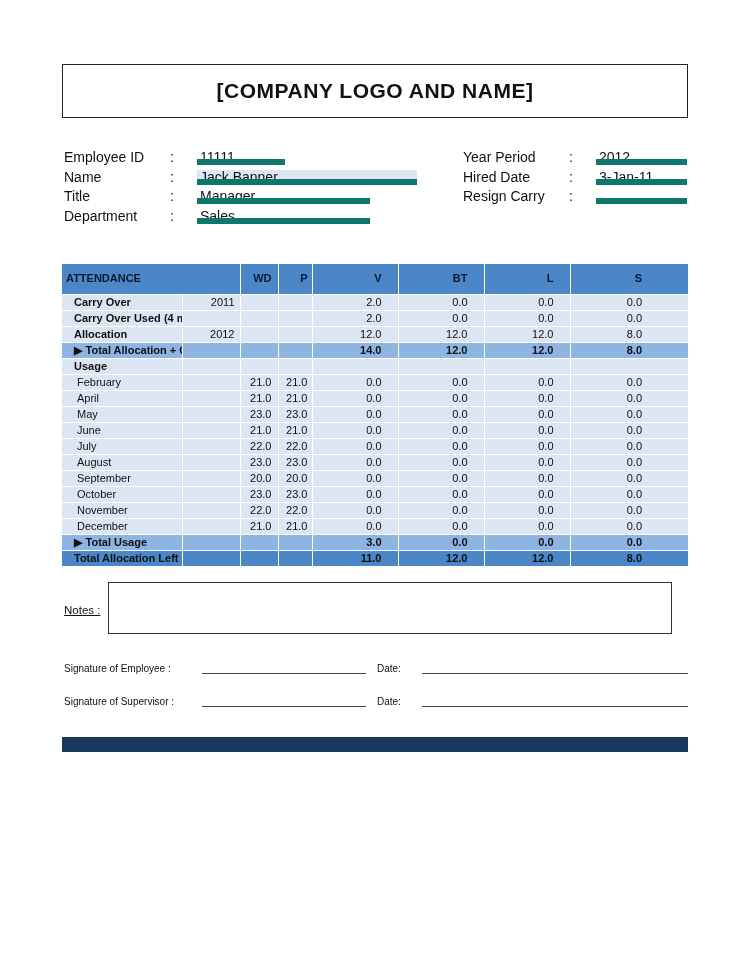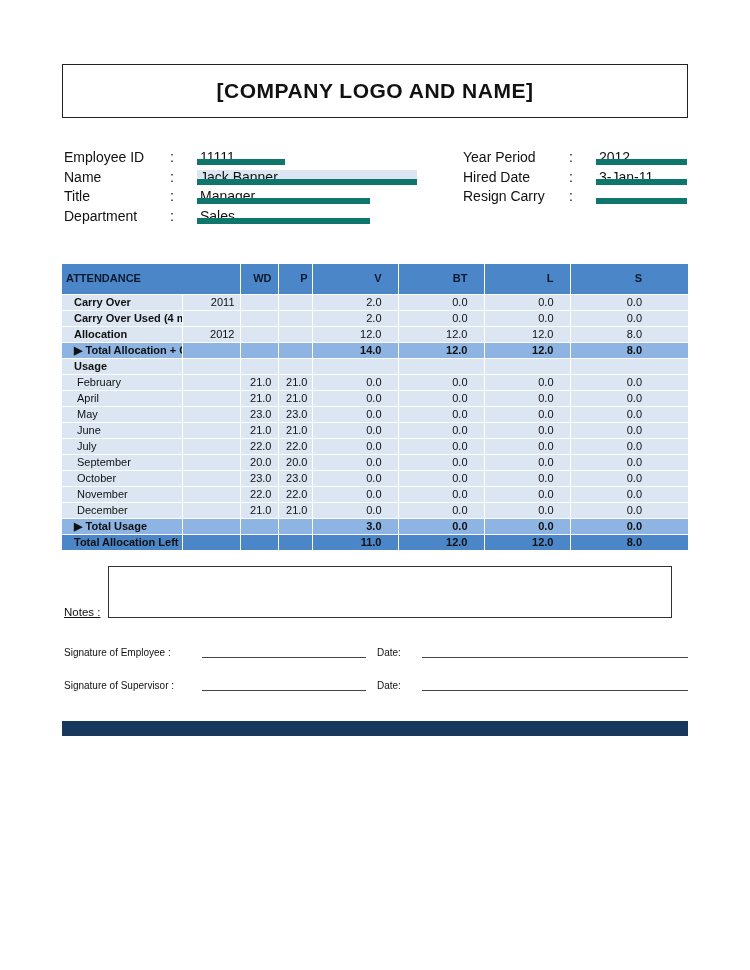--- a/index.html
+++ b/index.html
@@ -74,21 +74,21 @@
   td.c-name.bold { font-weight: bold; }
   td.c-name.indent { padding-left: 15px; }
   td.c-year { text-align: right; padding-right: 5px; }
   td.c-num  { text-align: right; }
   td.c-wd { padding-right: 6px; }
   td.c-p  { padding-right: 4px; }
   td.c-v, td.c-bt, td.c-l { padding-right: 16px; }
   td.c-s  { padding-right: 46px; }
 
   
-  .notes-row { display: flex; align-items: flex-end; margin: 15px 78px 0 62px; padding-left: 2px; font-size: 11.5px; text-decoration: underline; }
+  .notes-row { display: flex; align-items: center; margin: 15px 78px 0 62px; padding-left: 2px; font-size: 11.5px; text-decoration: underline; }
   .notes-label { width: 44px; margin-top: 5px; }
   .notes-box { flex: 1; height: 52px; border: 1px solid #333; background: #fff; }
 
   
   .sig-row { display: flex; align-items: flex-end; margin: 24px 62px 0 62px; padding-left: 2px; font-size: 10px; height: 16px; }
   .sig-row.second { margin-top: 17px; }
   .sig-label { width: 138px; white-space: nowrap; }
   .sig-line { display: inline-block; border-bottom: 1px solid #444; height: 15px; }
   .line-sig { width: 164px; margin-right: 11px; }
   .date-label { width: 33px; }
@@ -265,20 +265,30 @@
           <td class="c-name indent">July</td>
           <td class="c-year"></td>
           <td class="c-num c-wd">22.0</td>
           <td class="c-num c-p">22.0</td>
           <td class="c-num c-v">0.0</td>
           <td class="c-num c-bt">0.0</td>
           <td class="c-num c-l">0.0</td>
           <td class="c-num c-s">0.0</td>
         </tr>
         <tr class="row-normal">
+          <td class="c-name indent">August</td>
+          <td class="c-year"></td>
+          <td class="c-num c-wd">23.0</td>
+          <td class="c-num c-p">23.0</td>
+          <td class="c-num c-v">0.0</td>
+          <td class="c-num c-bt">0.0</td>
+          <td class="c-num c-l">0.0</td>
+          <td class="c-num c-s">0.0</td>
+        </tr>
+        <tr class="row-normal">
           <td class="c-name indent">September</td>
           <td class="c-year"></td>
           <td class="c-num c-wd">20.0</td>
           <td class="c-num c-p">20.0</td>
           <td class="c-num c-v">0.0</td>
           <td class="c-num c-bt">0.0</td>
           <td class="c-num c-l">0.0</td>
           <td class="c-num c-s">0.0</td>
         </tr>
         <tr class="row-normal">

